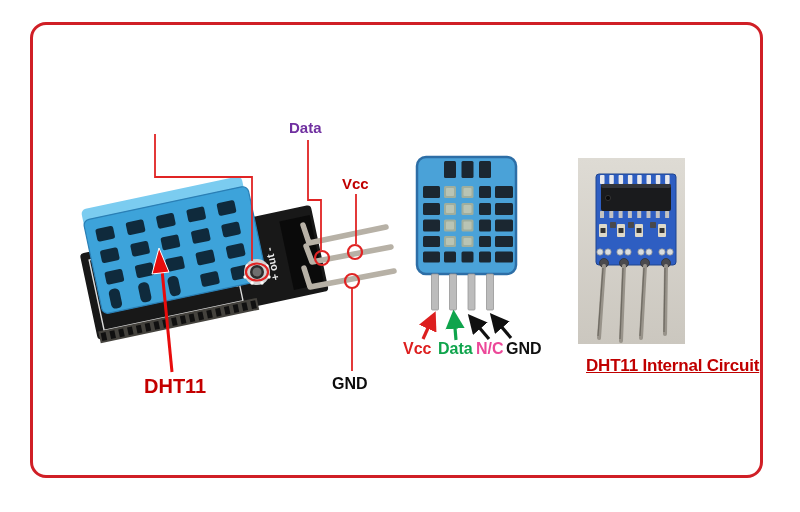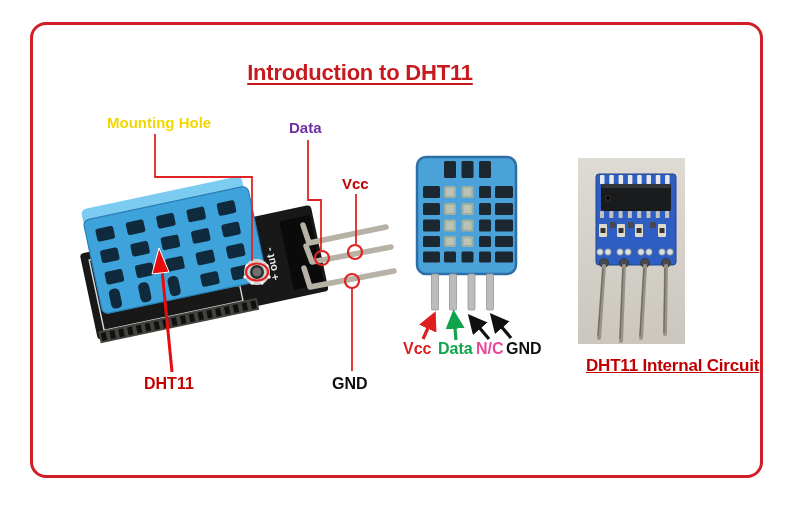--- a/index.html
+++ b/index.html
@@ -8,38 +8,37 @@
   .frame{position:absolute;left:30px;top:22px;width:727px;height:450px;
          border:3px solid #d01f26;border-radius:16px;}
   .title{position:absolute;left:243px;top:60px;width:234px;text-align:center;
          font-size:22px;font-weight:bold;color:#c8191f;letter-spacing:-.2px;
          text-decoration:underline;text-decoration-thickness:2px;text-underline-offset:3px;}
   .lbl{position:absolute;font-weight:bold;white-space:nowrap;}
   .lbl-mounting{left:107px;top:114px;font-size:15px;color:#f2d800;}
   .lbl-data-left{left:289px;top:119px;font-size:15px;color:#7030a0;}
   .lbl-vcc-left{left:342px;top:175px;font-size:15px;color:#c00000;}
   .lbl-gnd-left{left:332px;top:375px;font-size:16px;color:#0d0d0d;}
-  .lbl-part{left:144px;top:375px;font-size:16px;color:#c40000;}
+  .lbl-part{left:144px;top:375px;font-size:20px;color:#c40000;}
   .pinlbl{position:absolute;top:340px;font-size:16px;font-weight:bold;}
   .pin-vcc{left:403px;color:#dd1f1f;}
   .pin-data{left:438px;color:#0fa44c;}
   .pin-nc{left:476px;color:#ec4899;}
   .pin-gnd{left:506px;color:#101010;}
   .caption{position:absolute;left:586px;top:356px;font-size:17px;font-weight:bold;
            letter-spacing:-.2px;color:#c00000;text-decoration:underline;}
   svg{position:absolute;left:0;top:0;}
 </style>
 </head>
 <body>
 
 <div id="stage">
 
   <div class="frame"></div>
 
-  <div class="title">Introduction to DHT11</div>
 
   <svg width="800" height="512" viewBox="0 0 800 512">
     <defs>
       <linearGradient id="photobg" x1="0" y1="0" x2="0" y2="1">
         <stop offset="0" stop-color="#dedbd4"></stop>
           <stop offset="1" stop-color="#cbc7bf"></stop>
       </linearGradient>
       <marker id="ar-red" markerWidth="6" markerHeight="6" refX="4" refY="3" orient="auto">
         <path d="M0,0 L6,3 L0,6 z" fill="#dd1f1f"></path>
         </marker>
@@ -238,21 +237,20 @@
       </g>
       <g stroke="#6e6a62" stroke-width="1.2">
         <line x1="603" y1="268" x2="598" y2="336"></line>
         <line x1="623" y1="268" x2="620" y2="339"></line>
         <line x1="644" y1="268" x2="640" y2="336"></line>
         <line x1="665" y1="268" x2="664" y2="332"></line>
       </g>
     </g>
   </svg>
 
-  <div class="lbl lbl-mounting">Mounting Hole</div>
   <div class="lbl lbl-data-left">Data</div>
   <div class="lbl lbl-vcc-left">Vcc</div>
   <div class="lbl lbl-gnd-left">GND</div>
   <div class="lbl lbl-part">DHT11</div>
 
   <div class="pinlbl pin-vcc">Vcc</div>
   <div class="pinlbl pin-data">Data</div>
   <div class="pinlbl pin-nc">N/C</div>
   <div class="pinlbl pin-gnd">GND</div>
 

